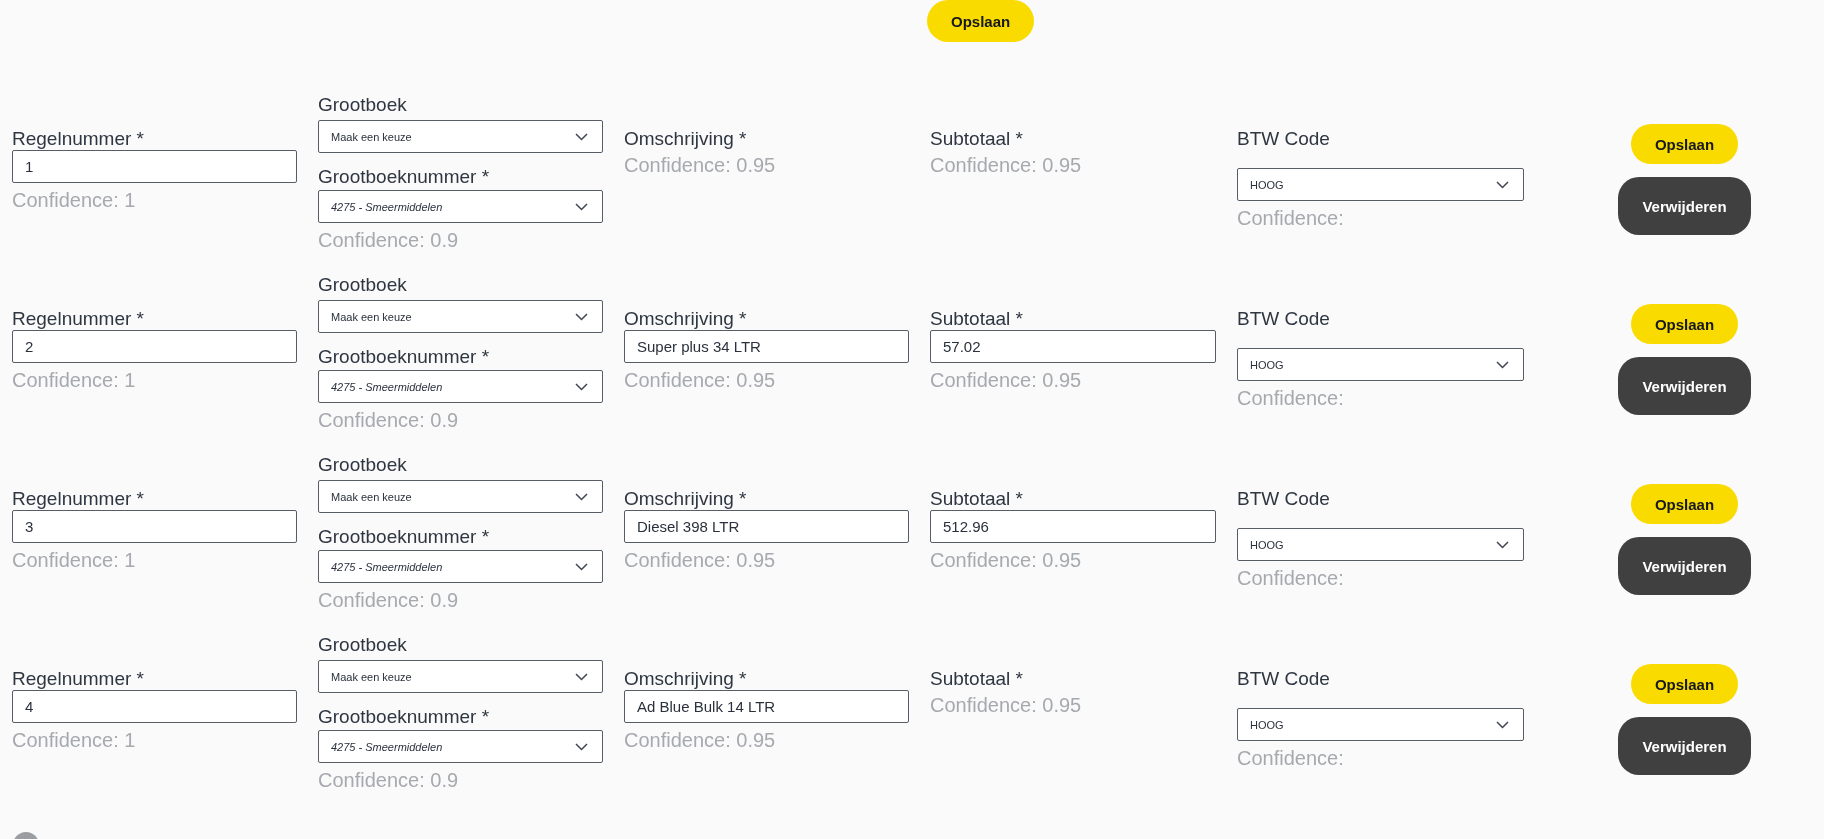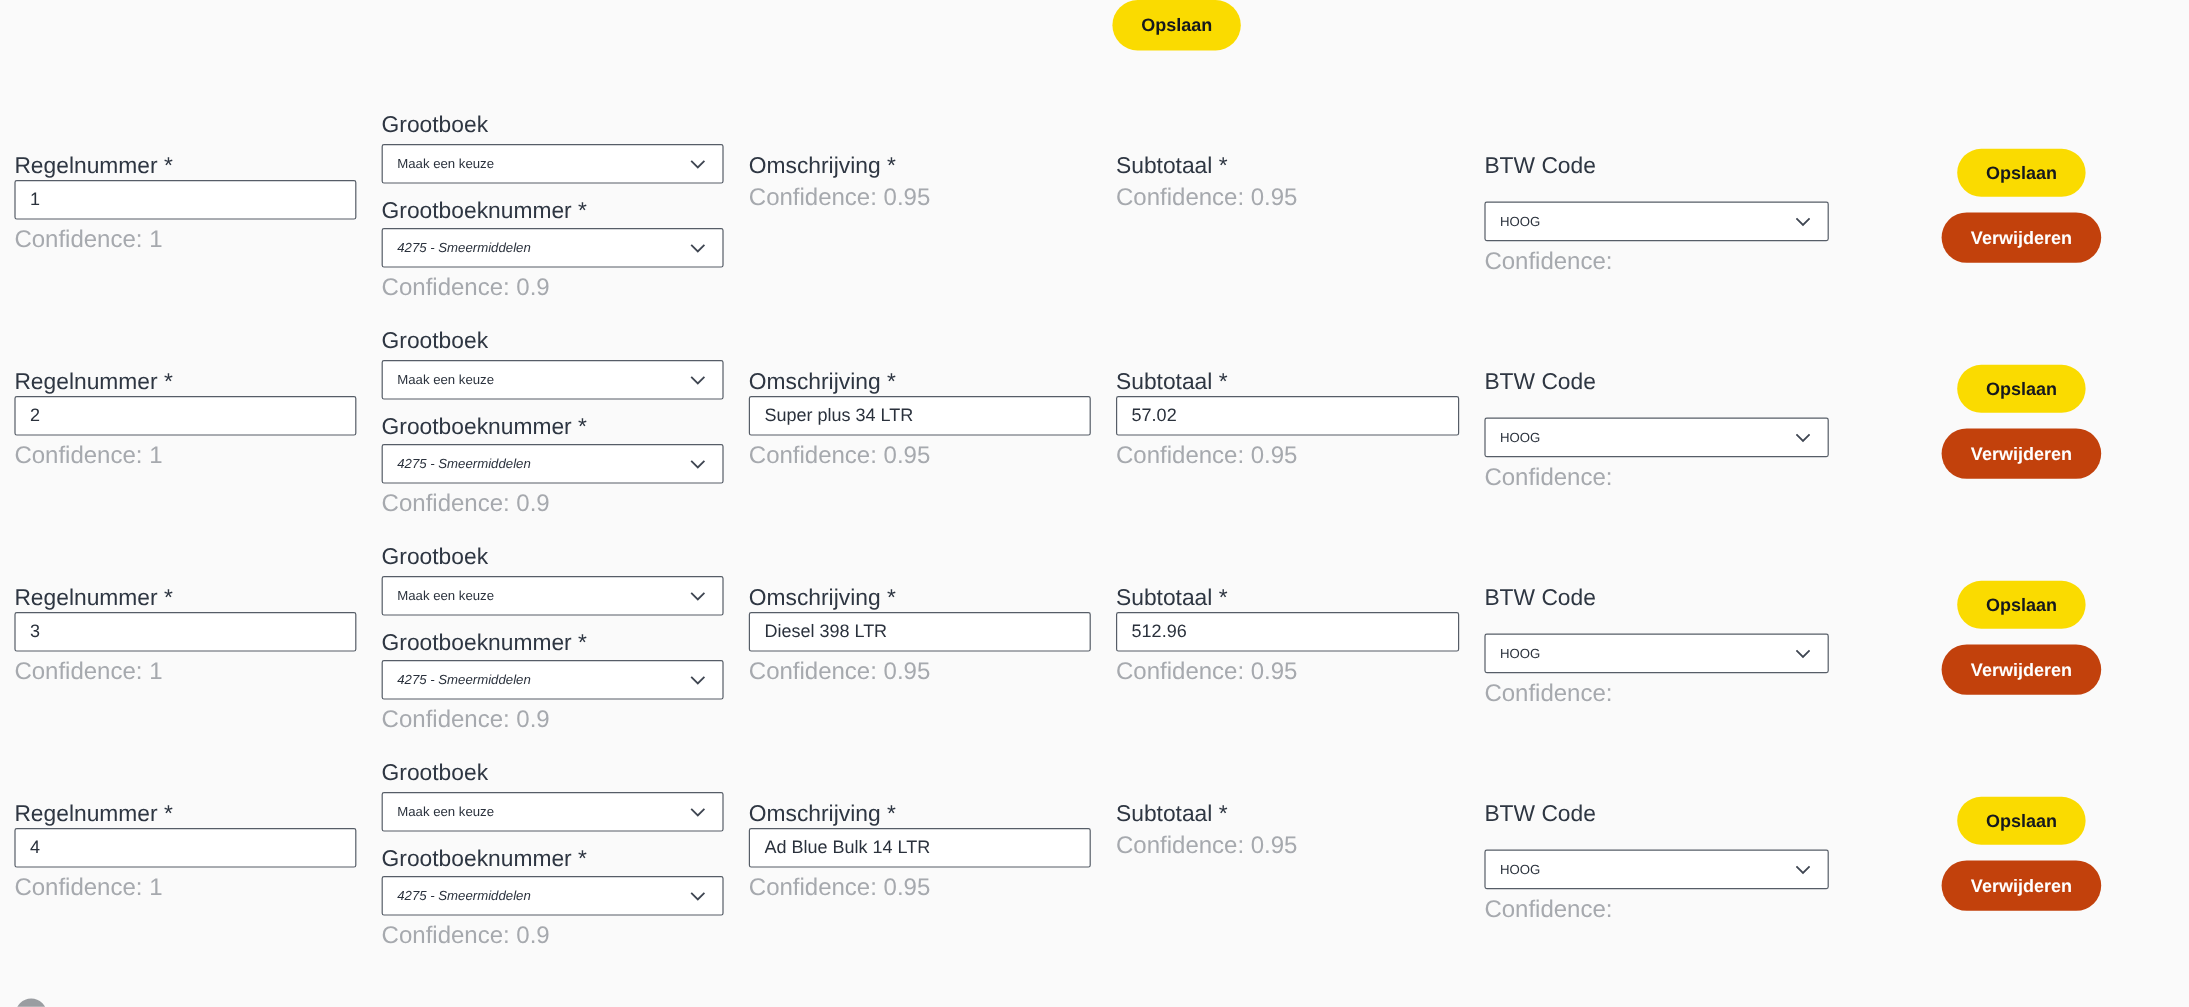--- a/index.html
+++ b/index.html
@@ -74,21 +74,21 @@
     display:flex; flex-direction:column; align-items:center; gap:13px;
   }
   .pill {
     border:none; border-radius:21px;
     height:40px; padding:0 24px;
     font-family:"Liberation Sans",sans-serif;
     font-size:15px; font-weight:bold; cursor:pointer;
     white-space:nowrap;
   }
   .pill.save { background:#fadb00; color:#15181d; }
-  .pill.delete { background:#c2410c; color:#ffffff; height:42px; }
+  .pill.delete { background:#404040; color:#ffffff; height:58px; }
 
   .floating-circle {
     position:absolute; left:13px; top:832px;
     width:26px; height:26px; border-radius:50%;
     background:#9a9da1;
   }
 </style>
 </head>
 <body>
 

